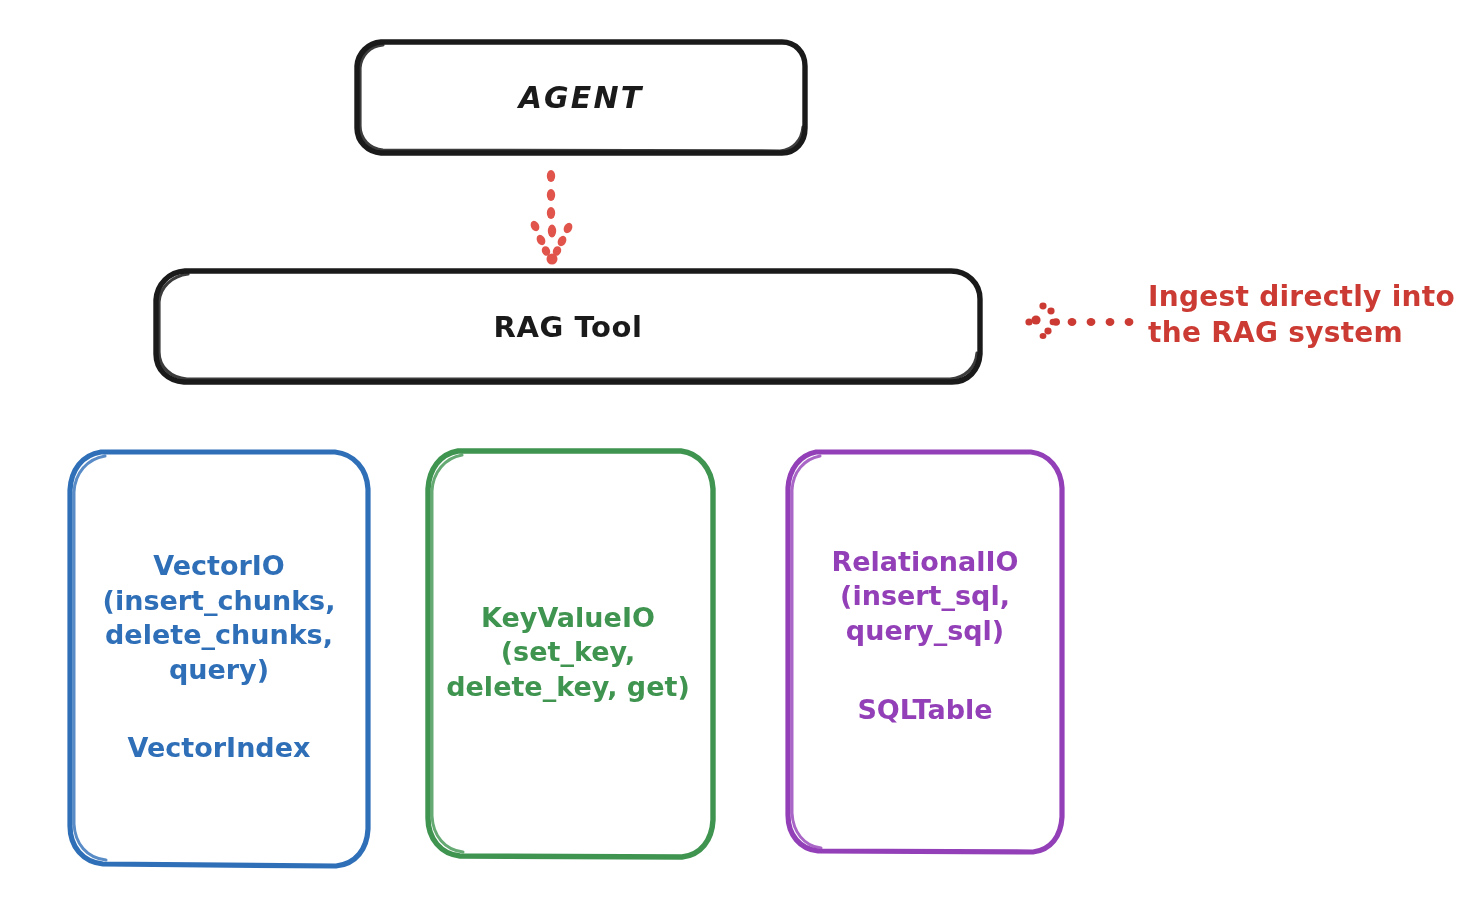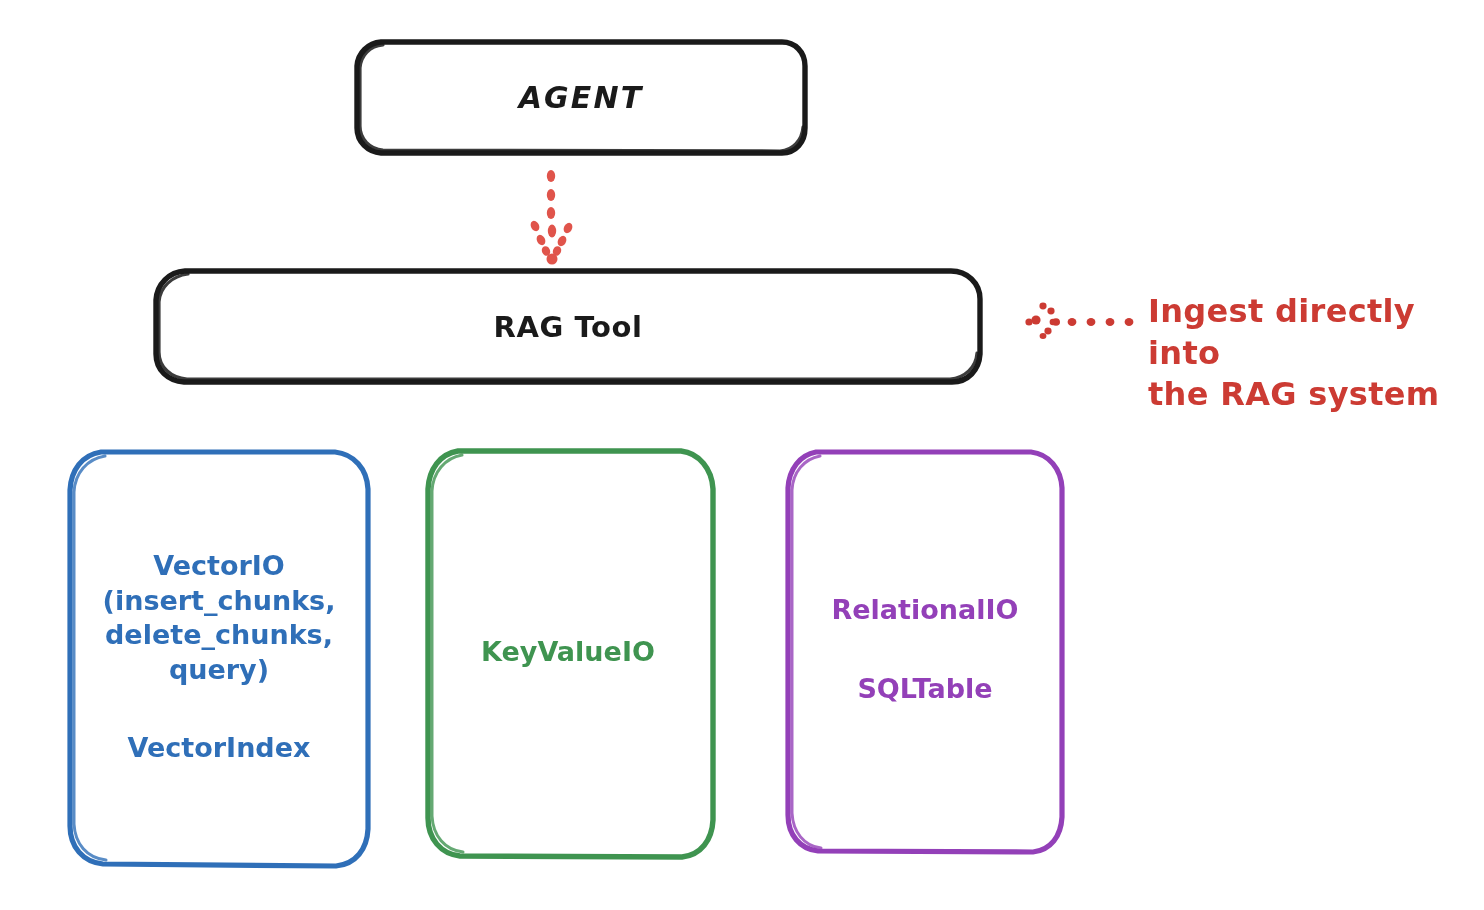--- a/index.html
+++ b/index.html
@@ -104,37 +104,37 @@
     top: 450px;
     width: 284px;
     height: 405px;
   }
   #keyvalueio-node .provider-title,
   #keyvalueio-node .provider-sig,
   #keyvalueio-node .provider-index { color: #3f9450; }
 
   #relationalio-node {
     left: 788px;
-    top: 450px;
+    top: 436px;
     width: 274px;
     height: 400px;
   }
   #relationalio-node .provider-title,
   #relationalio-node .provider-sig,
   #relationalio-node .provider-index { color: #9340b8; }
 
   
   #ingest-annotation {
     position: absolute;
     left: 1148px;
-    top: 291px;
+    top: 279px;
     width: 330px;
     color: #cc3b33;
     font-family: "DejaVu Sans", sans-serif;
-    font-size: 32px;
+    font-size: 28px;
     font-weight: 600;
     line-height: 1.3;
     letter-spacing: 0.01em;
   }
   #ingest-annotation .ann-line-1 { display: block; text-align: left; }
   #ingest-annotation .ann-line-2 { display: block; text-align: left; padding-right: 22px; }
 </style>
 </head>
 <body>
 
@@ -222,24 +222,28 @@
   <div class="node provider-node" id="vectorio-node">
     <span class="provider-title">VectorIO</span>
     <span class="provider-sig">(insert_chunks,
 delete_chunks,
 query)</span>
     <span class="provider-index">VectorIndex</span>
   </div>
 
   <div class="node provider-node" id="keyvalueio-node">
     <span class="provider-title">KeyValueIO</span>
+    <span class="provider-sig">(set_key,
+delete_key, get)</span>
   </div>
 
   <div class="node provider-node" id="relationalio-node">
     <span class="provider-title">RelationalIO</span>
+    <span class="provider-sig">(insert_sql,
+query_sql)</span>
     <span class="provider-index">SQLTable</span>
   </div>
 
   <div id="ingest-annotation">
     <span class="ann-line-1">Ingest directly into</span>
     <span class="ann-line-2">the RAG system</span>
   </div>
 
 </div>
 

